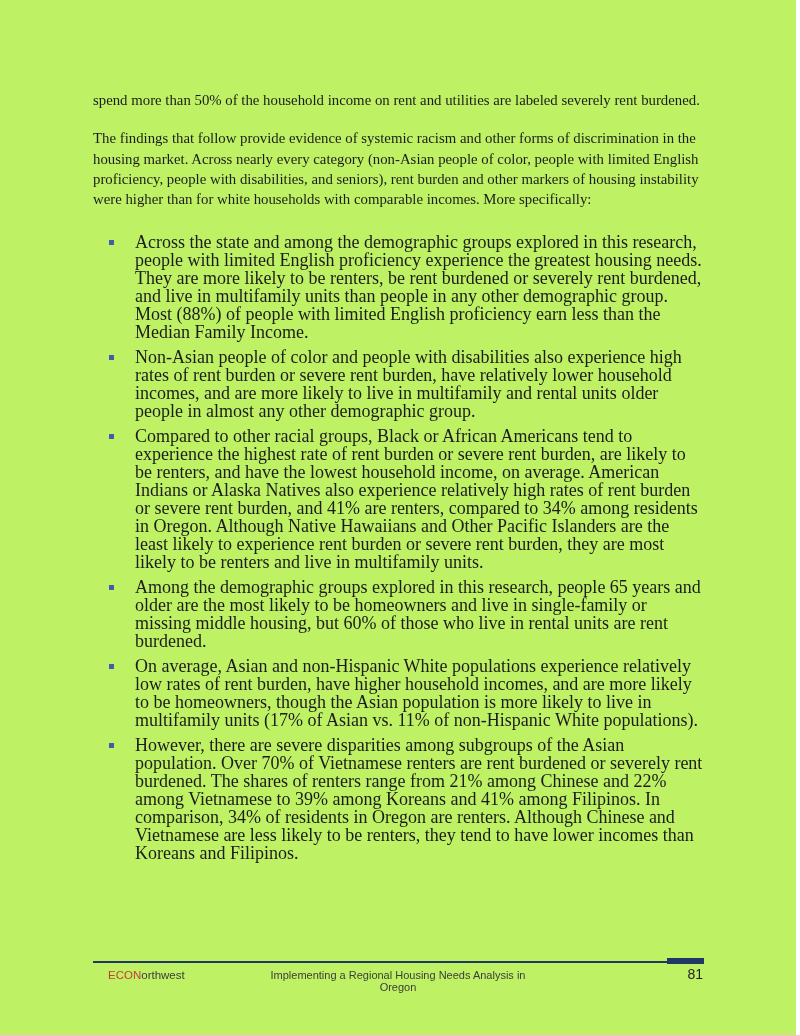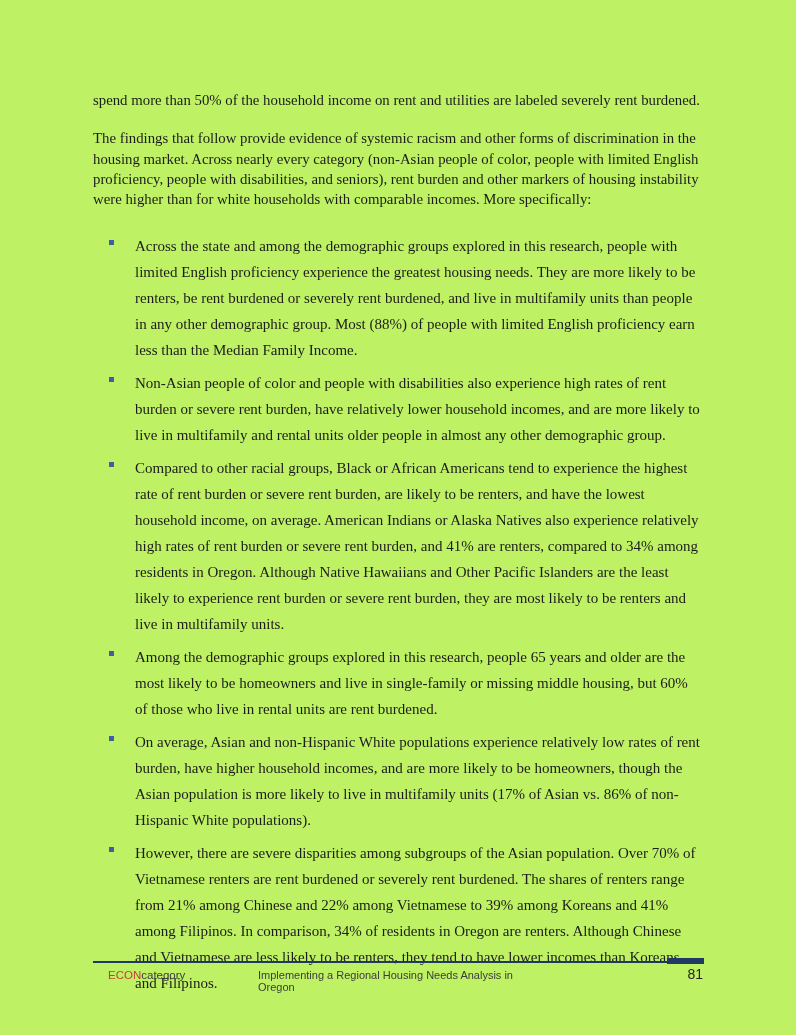--- a/index.html
+++ b/index.html
@@ -43,22 +43,22 @@
   }
   .bullets {
     list-style: none;
     margin: 0;
     padding: 0;
   }
   .bullets li {
     position: relative;
     padding-left: 42px;
     margin-bottom: 7px;
-    font-size: 15px;
-    line-height: 26px;
+    font-size: 18px;
+    line-height: 18px;
   }
   .bullet-marker {
     position: absolute;
     left: 16px;
     top: 7px;
     width: 5px;
     height: 5px;
     background: #3F5EA8;
   }
   .footer-rule {
@@ -90,20 +90,21 @@
   }
   .footer-logo {
     width: 165px;
     font-size: 11.5px;
     white-space: nowrap;
   }
   .logo-red { color: #C83C37; padding-left: 15px; }
   .logo-dark { color: #3c3c3c; }
   .footer-title {
     flex: 1;
+    text-align: center;
   }
   .footer-page-number {
     width: 165px;
     text-align: right;
     font-size: 14px;
     color: #222222;
   }
 </style>
 </head>
 <body>
@@ -128,32 +129,32 @@
       <li>
         <span class="bullet-marker"></span>
         <span>Compared to other racial groups, Black or African Americans tend to experience the highest rate of rent burden or severe rent burden, are likely to be renters, and have the lowest household income, on average. American Indians or Alaska Natives also experience relatively high rates of rent burden or severe rent burden, and 41% are renters, compared to 34% among residents in Oregon. Although Native Hawaiians and Other Pacific Islanders are the least likely to experience rent burden or severe rent burden, they are most likely to be renters and live in multifamily units.</span>
       </li>
       <li>
         <span class="bullet-marker"></span>
         <span>Among the demographic groups explored in this research, people 65 years and older are the most likely to be homeowners and live in single-family or missing middle housing, but 60% of those who live in rental units are rent burdened.</span>
       </li>
       <li>
         <span class="bullet-marker"></span>
-        <span>On average, Asian and non-Hispanic White populations experience relatively low rates of rent burden, have higher household incomes, and are more likely to be homeowners, though the Asian population is more likely to live in multifamily units (17% of Asian vs. 86% of non-Hispanic White populations).</span>
+        <span>On average, Asian and non-Hispanic White populations experience relatively low rates of rent burden, have higher household incomes, and are more likely to be homeowners, though the Asian population is more likely to live in multifamily units (17% of Asian vs. 11% of non-Hispanic White populations).</span>
       </li>
       <li>
         <span class="bullet-marker"></span>
         <span>However, there are severe disparities among subgroups of the Asian population. Over 70% of Vietnamese renters are rent burdened or severely rent burdened. The shares of renters range from 21% among Chinese and 22% among Vietnamese to 39% among Koreans and 41% among Filipinos. In comparison, 34% of residents in Oregon are renters. Although Chinese and Vietnamese are less likely to be renters, they tend to have lower incomes than Koreans and Filipinos.</span>
       </li>
     </ul>
 
   </div>
 
   <div class="footer-rule">
     <div class="footer-rule-accent"></div>
   </div>
 
   <div class="footer-row">
-    <div class="footer-logo"><span class="logo-red">ECON</span><span class="logo-dark">category</span></div>
+    <div class="footer-logo"><span class="logo-red">ECON</span><span class="logo-dark">orthwest</span></div>
     <div class="footer-title">Implementing a Regional Housing Needs Analysis in Oregon</div>
     <div class="footer-page-number">81</div>
   </div>
 </div>
 
 </body></html>

